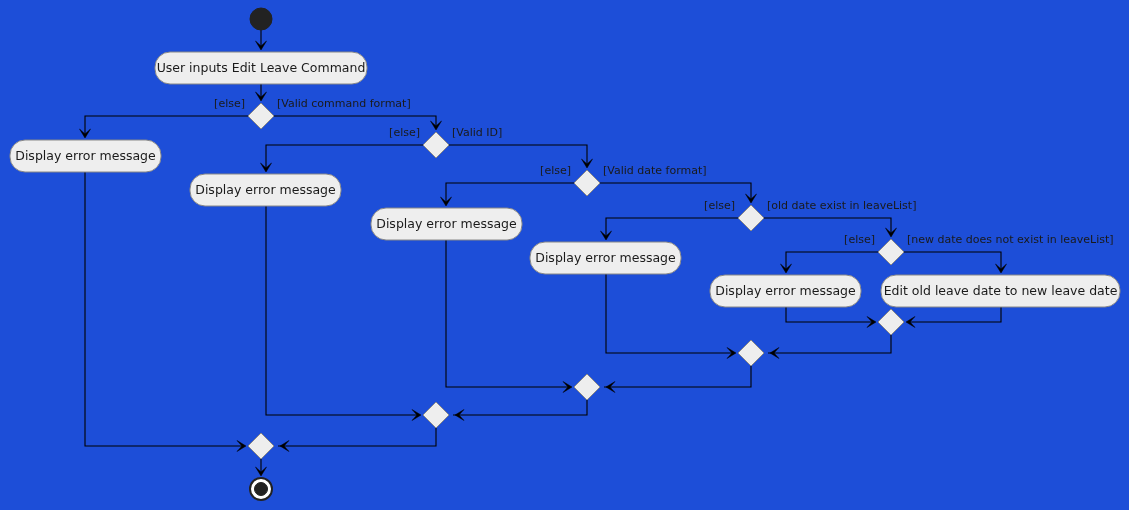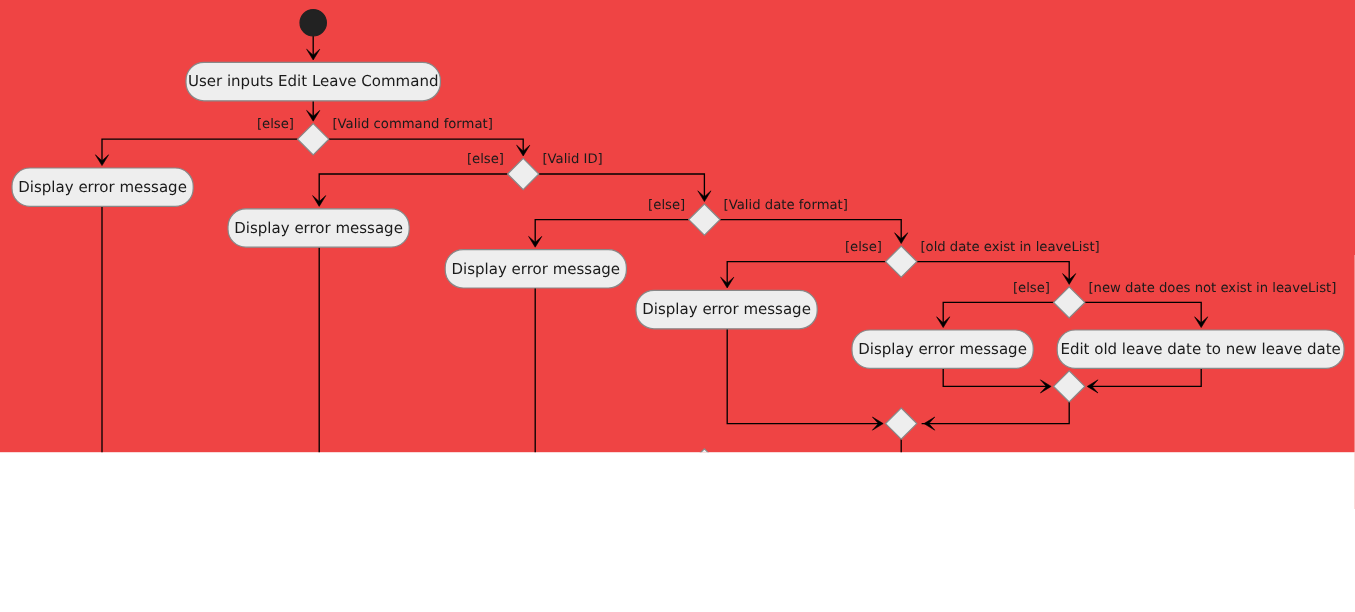--- a/index.html
+++ b/index.html
@@ -6,22 +6,22 @@
     margin: 0;
     padding: 0;
     background: #ffffff;
   }
   body {
     font-family: "DejaVu Sans", sans-serif;
   }
   #diagram-root {
     position: relative;
     width: 1129px;
-    height: 377px;
-    background: #ef4444;
+    height: 510px;
+    background: #1d4ed8;
     overflow: hidden;
   }
   svg.activity-canvas {
     display: block;
     width: 1129px;
     height: 510px;
   }
   .edge {
     stroke: #000000;
     stroke-width: 1.1;

